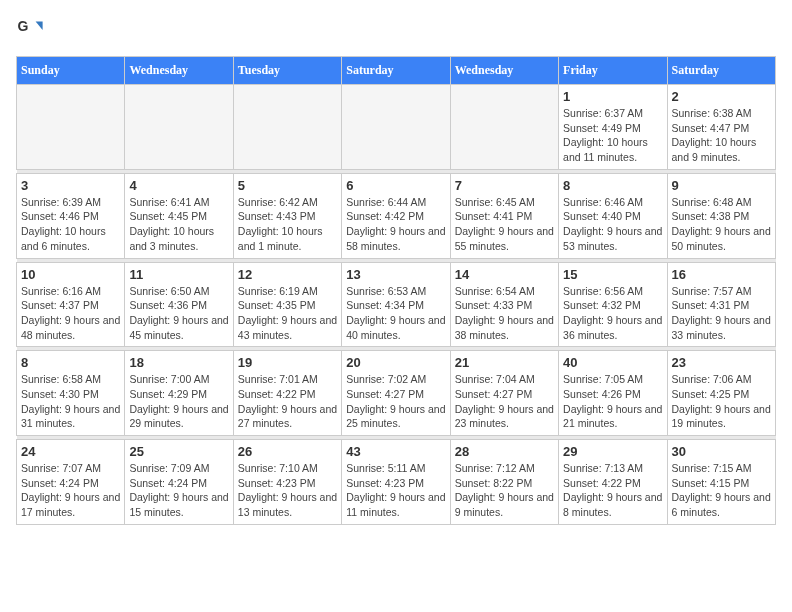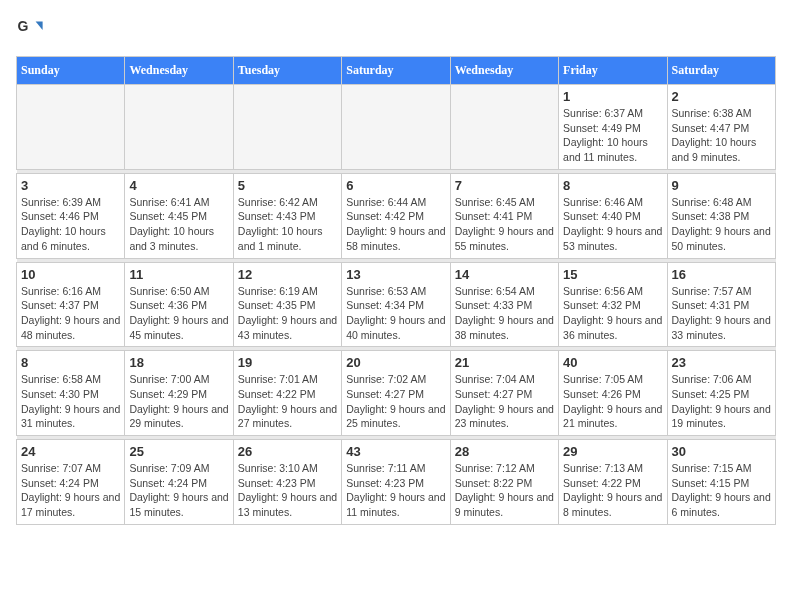--- a/index.html
+++ b/index.html
@@ -280,27 +280,27 @@
 Daylight: 9 hours and 17 minutes.</div>
         </td>
         <td>
           <span class="day-number">25</span>
           <div class="day-info">Sunrise: 7:09 AM
 Sunset: 4:24 PM
 Daylight: 9 hours and 15 minutes.</div>
         </td>
         <td>
           <span class="day-number">26</span>
-          <div class="day-info">Sunrise: 3:10 AM
+          <div class="day-info">Sunrise: 7:10 AM
 Sunset: 4:23 PM
 Daylight: 9 hours and 13 minutes.</div>
         </td>
         <td>
           <span class="day-number">43</span>
-          <div class="day-info">Sunrise: 7:11 AM
+          <div class="day-info">Sunrise: 5:11 AM
 Sunset: 4:23 PM
 Daylight: 9 hours and 11 minutes.</div>
         </td>
         <td>
           <span class="day-number">28</span>
           <div class="day-info">Sunrise: 7:12 AM
 Sunset: 8:22 PM
 Daylight: 9 hours and 9 minutes.</div>
         </td>
         <td>

